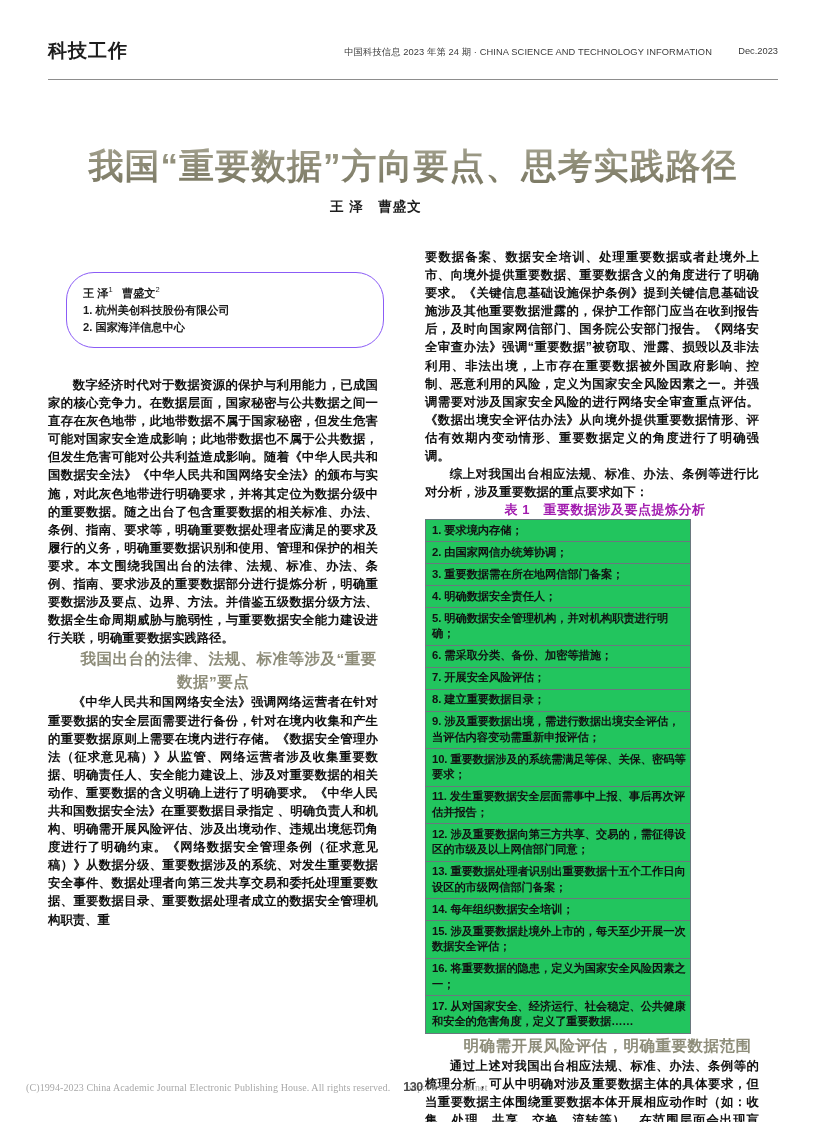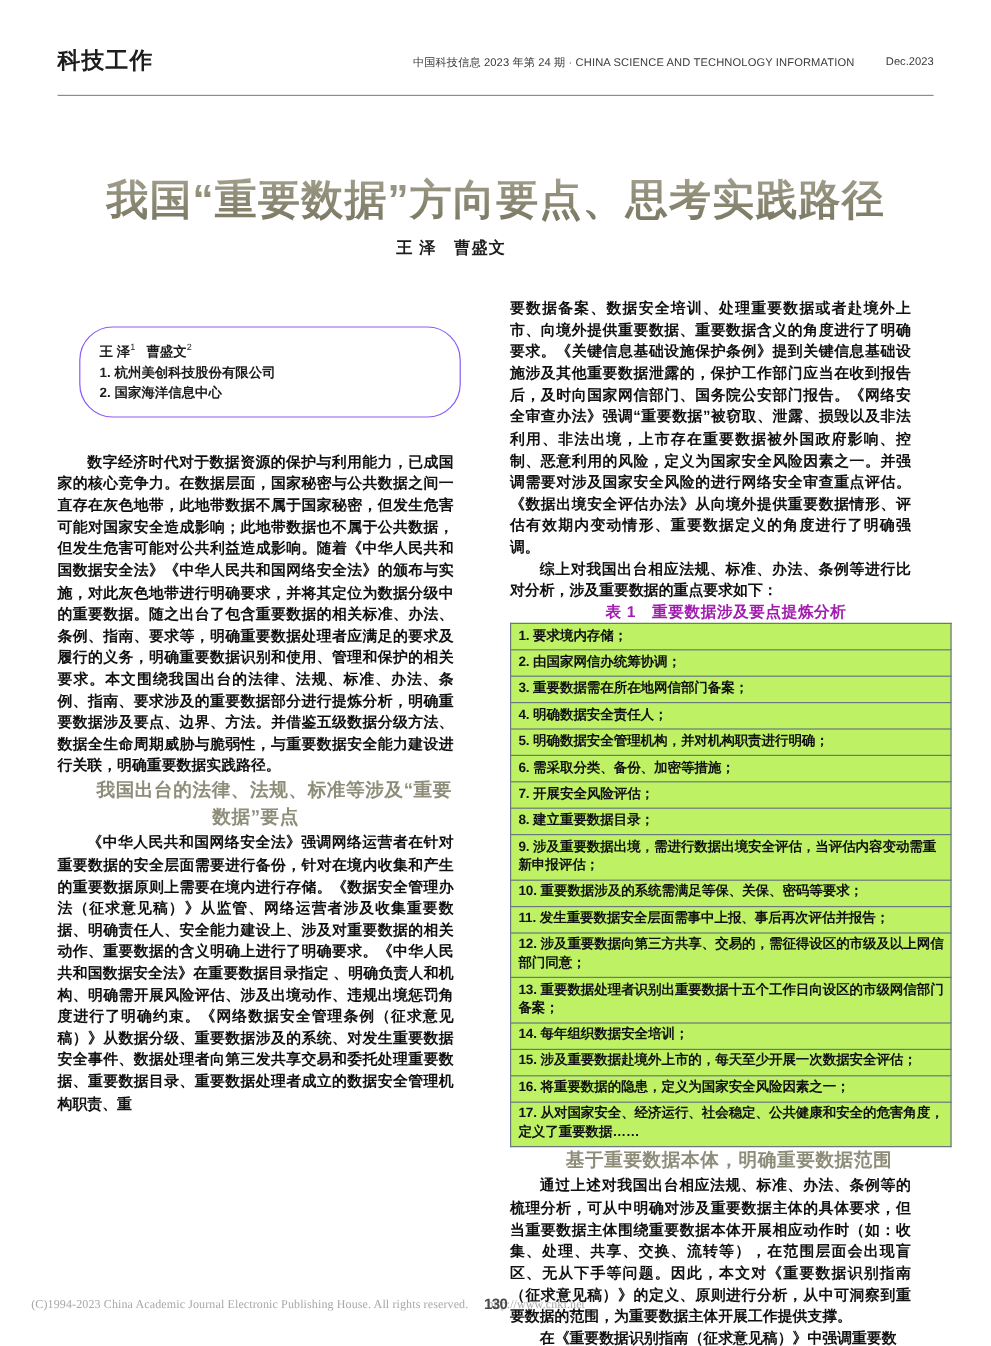--- a/index.html
+++ b/index.html
@@ -155,23 +155,23 @@
     text-align: center;
     font-size: 13px;
     font-weight: 600;
     color: #a21caf;
     margin: 7px 0 5px 0;
     text-indent: 0;
     letter-spacing: .5px;
   }
   table.data {
     border-collapse: collapse;
-    width: 368px;
+    width: 266px;
     table-layout: fixed;
-    background: #bef264;
+    background: #22c55e;
     border: 1px solid #5b6a70;
   }
   table.data td {
     border: 1px solid #6a787e;
     padding: 2.5px 4px 3px 6px;
     font-size: 11.3px;
     line-height: 15.5px;
     font-weight: 600;
     color: #111;
     vertical-align: top;
@@ -287,21 +287,21 @@
           </tr>
         <tr>
             <td>16. 将重要数据的隐患，定义为国家安全风险因素之一；</td>
           </tr>
         <tr>
             <td>17. 从对国家安全、经济运行、社会稳定、公共健康和安全的危害角度，定义了重要数据……</td>
           </tr>
       </tbody>
     </table>
 
-    <p class="sec-head">基于重要数据本体，明确重要数据范围</p>
+    <p class="sec-head">明确需开展风险评估，明确重要数据范围</p>
     <p>通过上述对我国出台相应法规、标准、办法、条例等的梳理分析，可从中明确对涉及重要数据主体的具体要求，但当重要数据主体围绕重要数据本体开展相应动作时（如：收集、处理、共享、交换、流转等），在范围层面会出现盲区、无从下手等问题。因此，本文对《重要数据识别指南（征求意见稿）》的定义、原则进行分析，从中可洞察到重要数据的范围，为重要数据主体开展工作提供支撑。</p>
     <p>在《重要数据识别指南（征求意见稿）》中强调重要数</p>
   </div>
 
   <div class="footer-copy">
     <span>(C)1994-2023 China Academic Journal Electronic Publishing House. All rights reserved.</span><span class="gap"></span><span>http://www.cnki.net</span>
   </div>
   <div class="page-num">130</div>
 
 </div>

